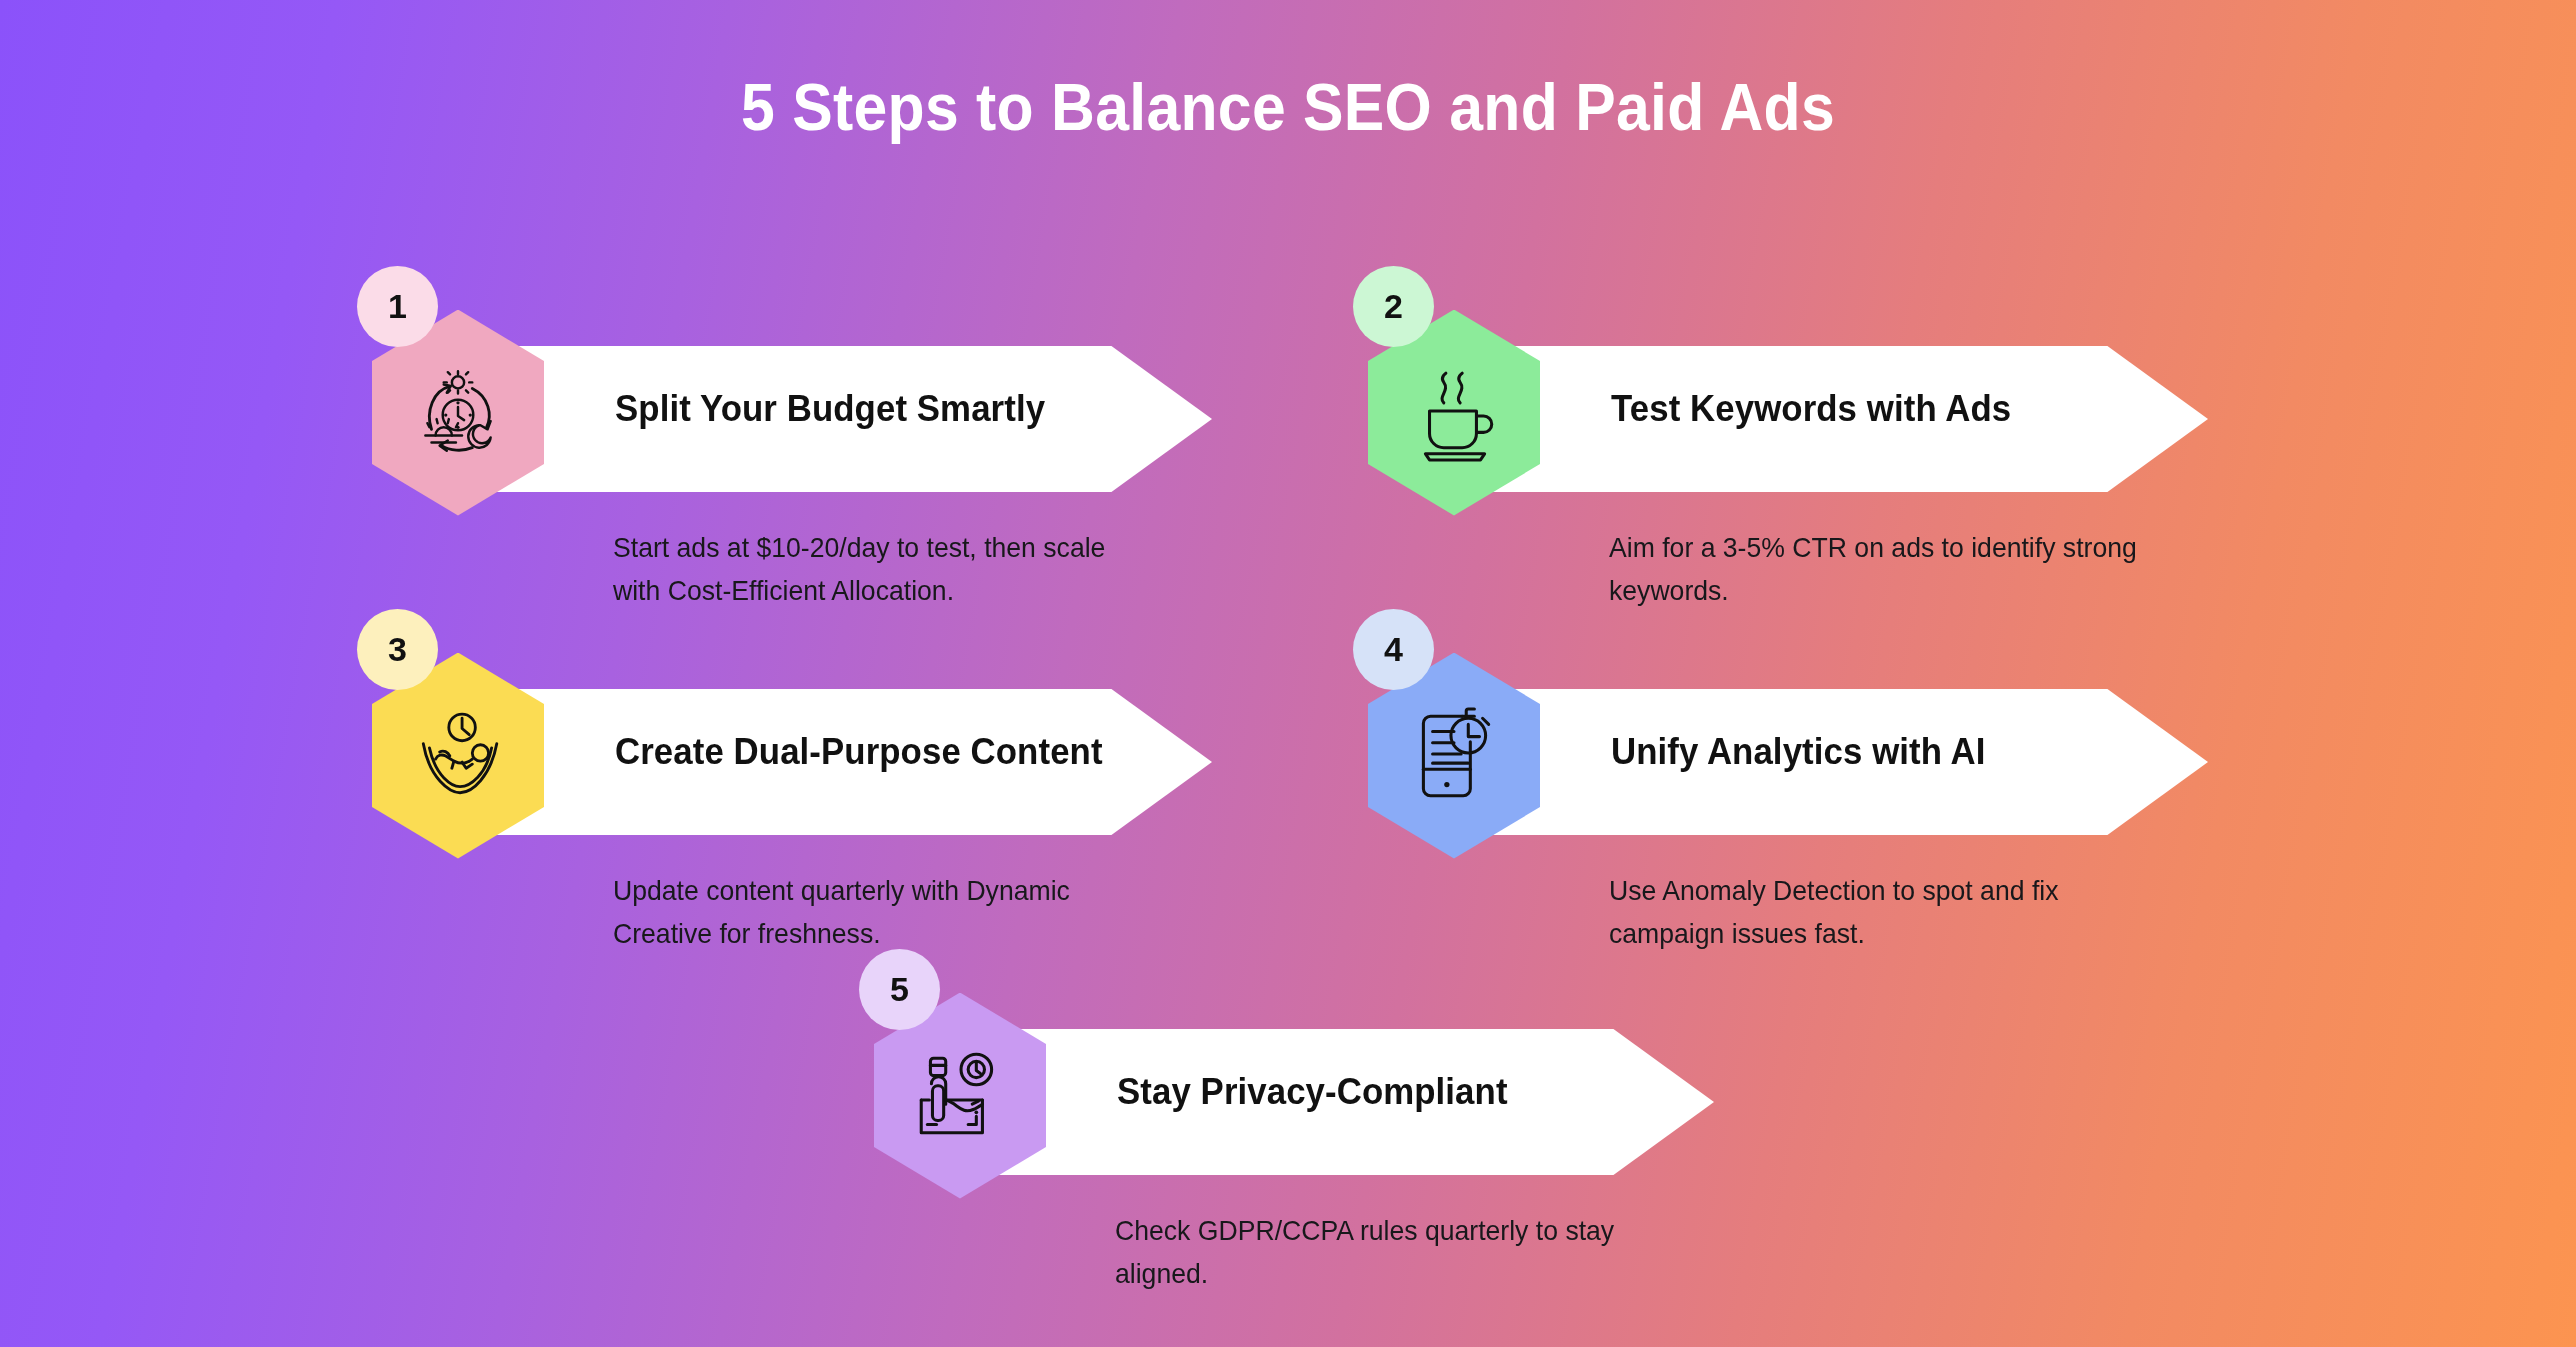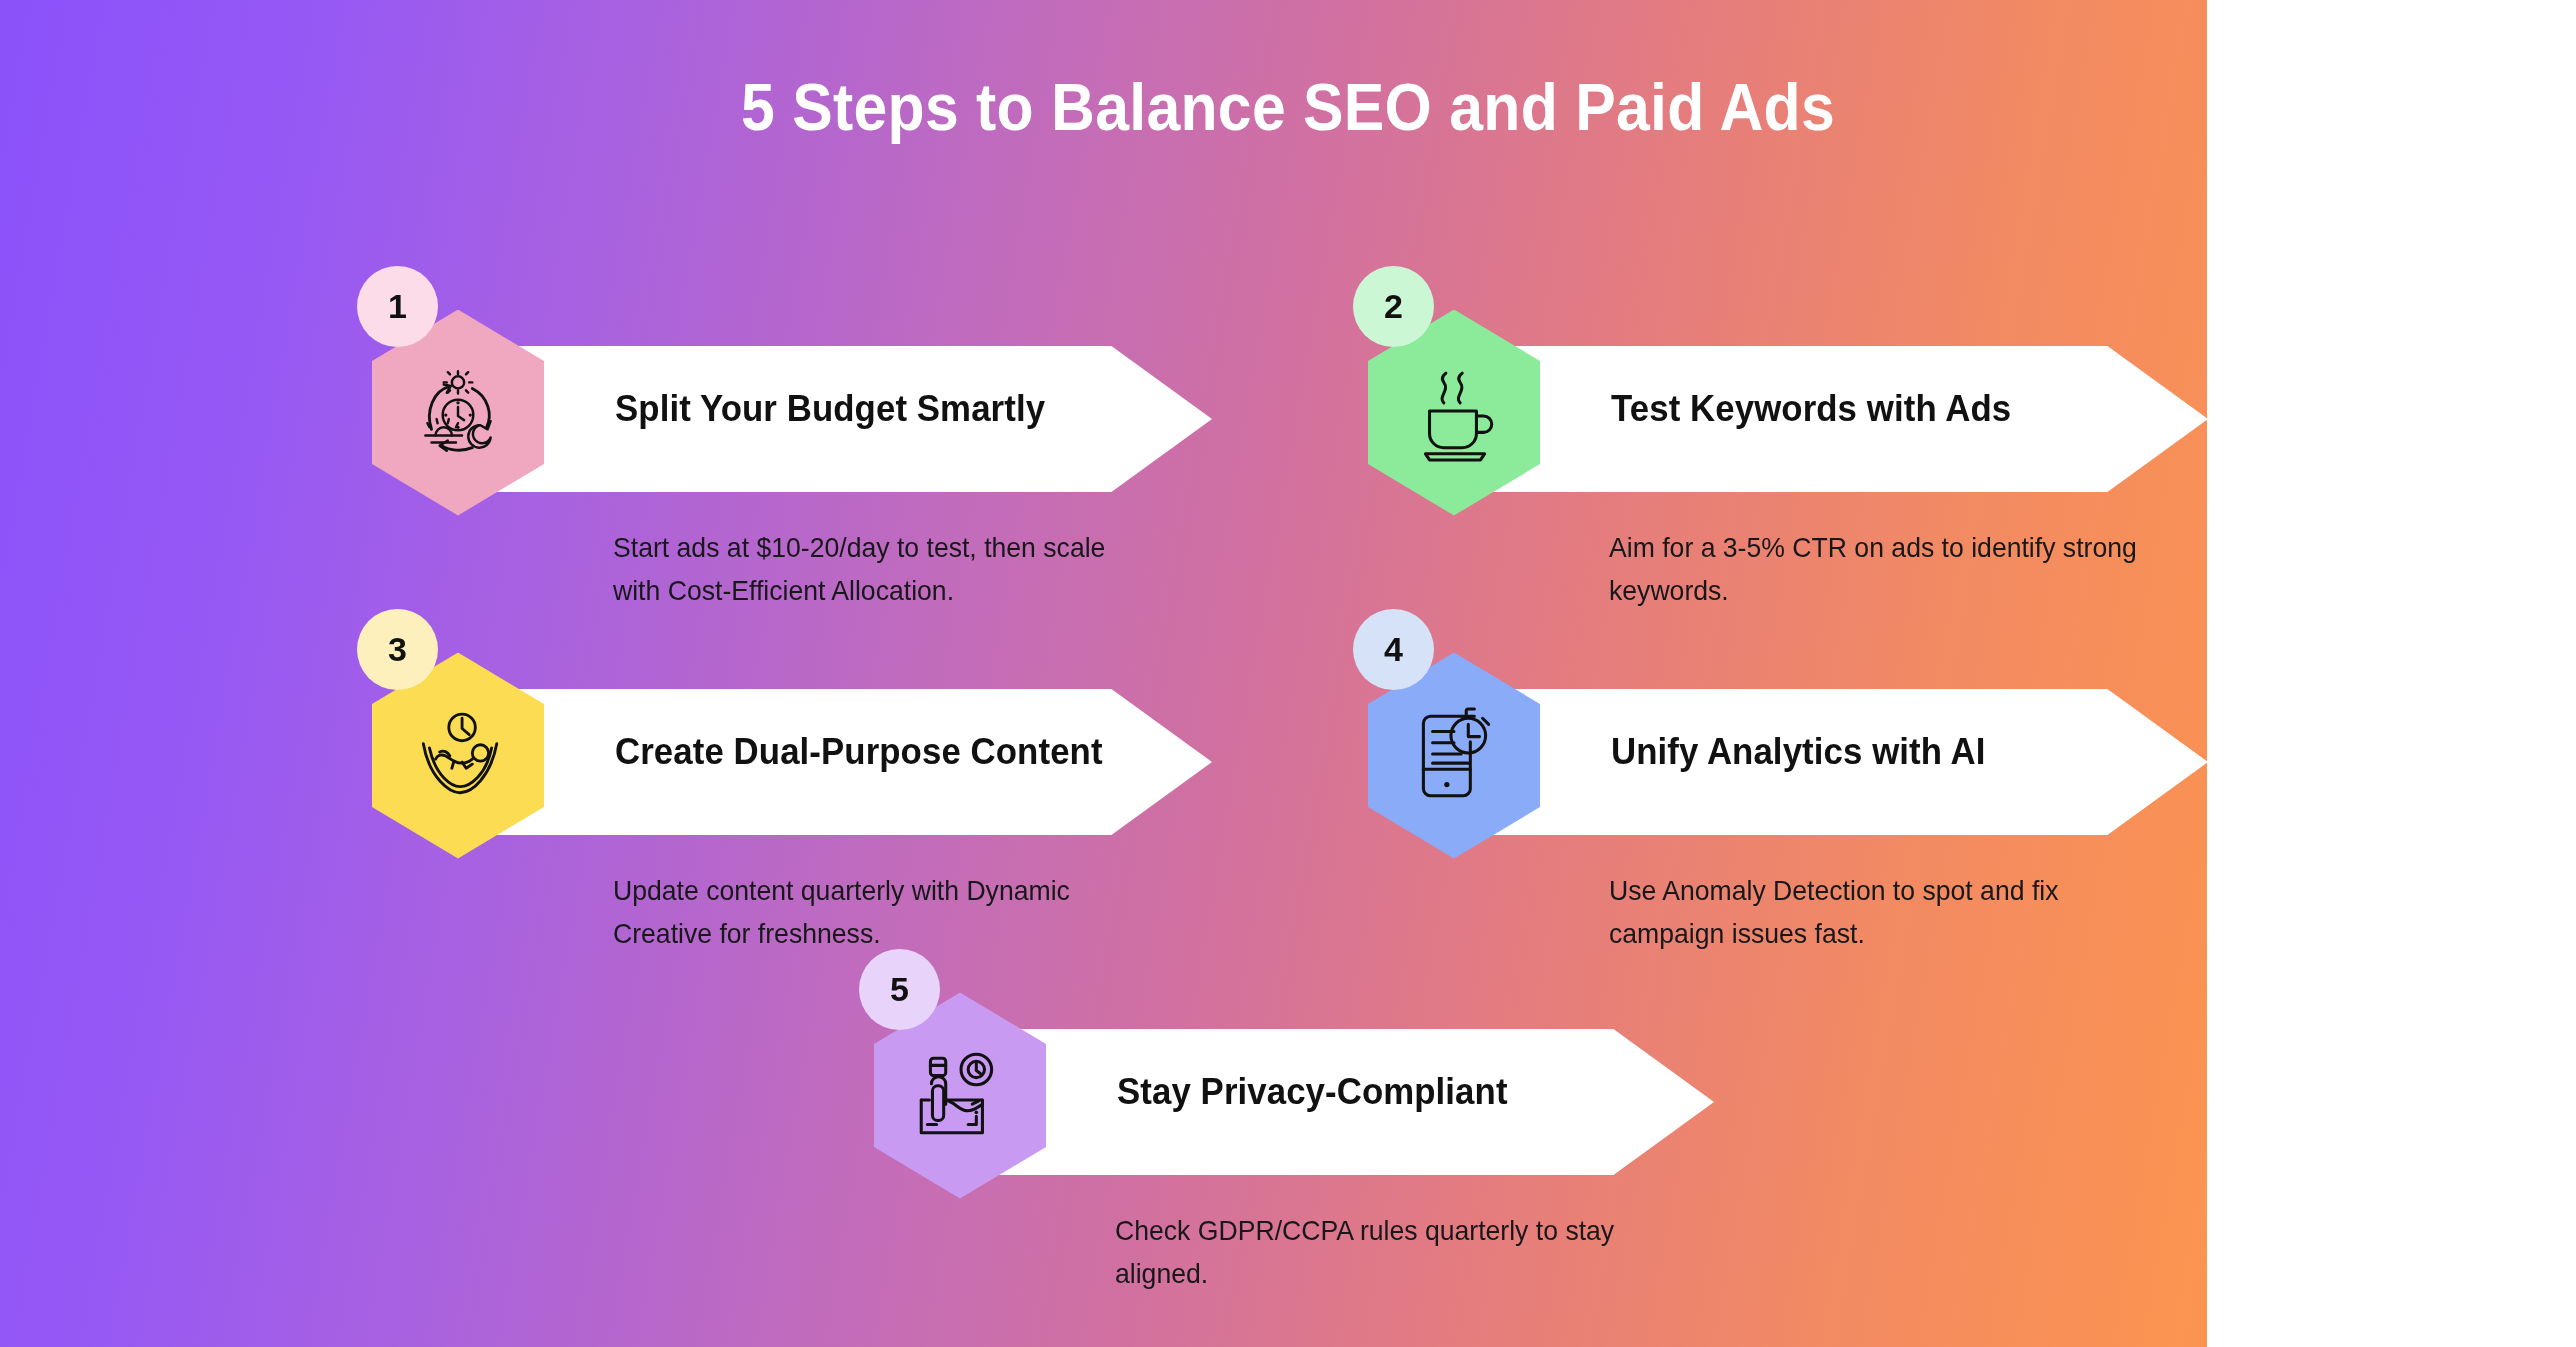--- a/index.html
+++ b/index.html
@@ -8,21 +8,21 @@
   }
   body {
     width: 2576px;
     height: 1348px;
     overflow: hidden;
     font-family: "Liberation Sans", sans-serif;
   }
 
   #canvas {
     position: relative;
-    width: 2207px;
+    width: 2576px;
     height: 1348px;
     background: linear-gradient(100deg,
         #8b52fa 0%,
         #9558f6 12%,
         #a861e0 26%,
         #c06bbe 42%,
         #d2719f 56%,
         #e57d7d 70%,
         #f28a63 84%,
         #fc9450 100%);

